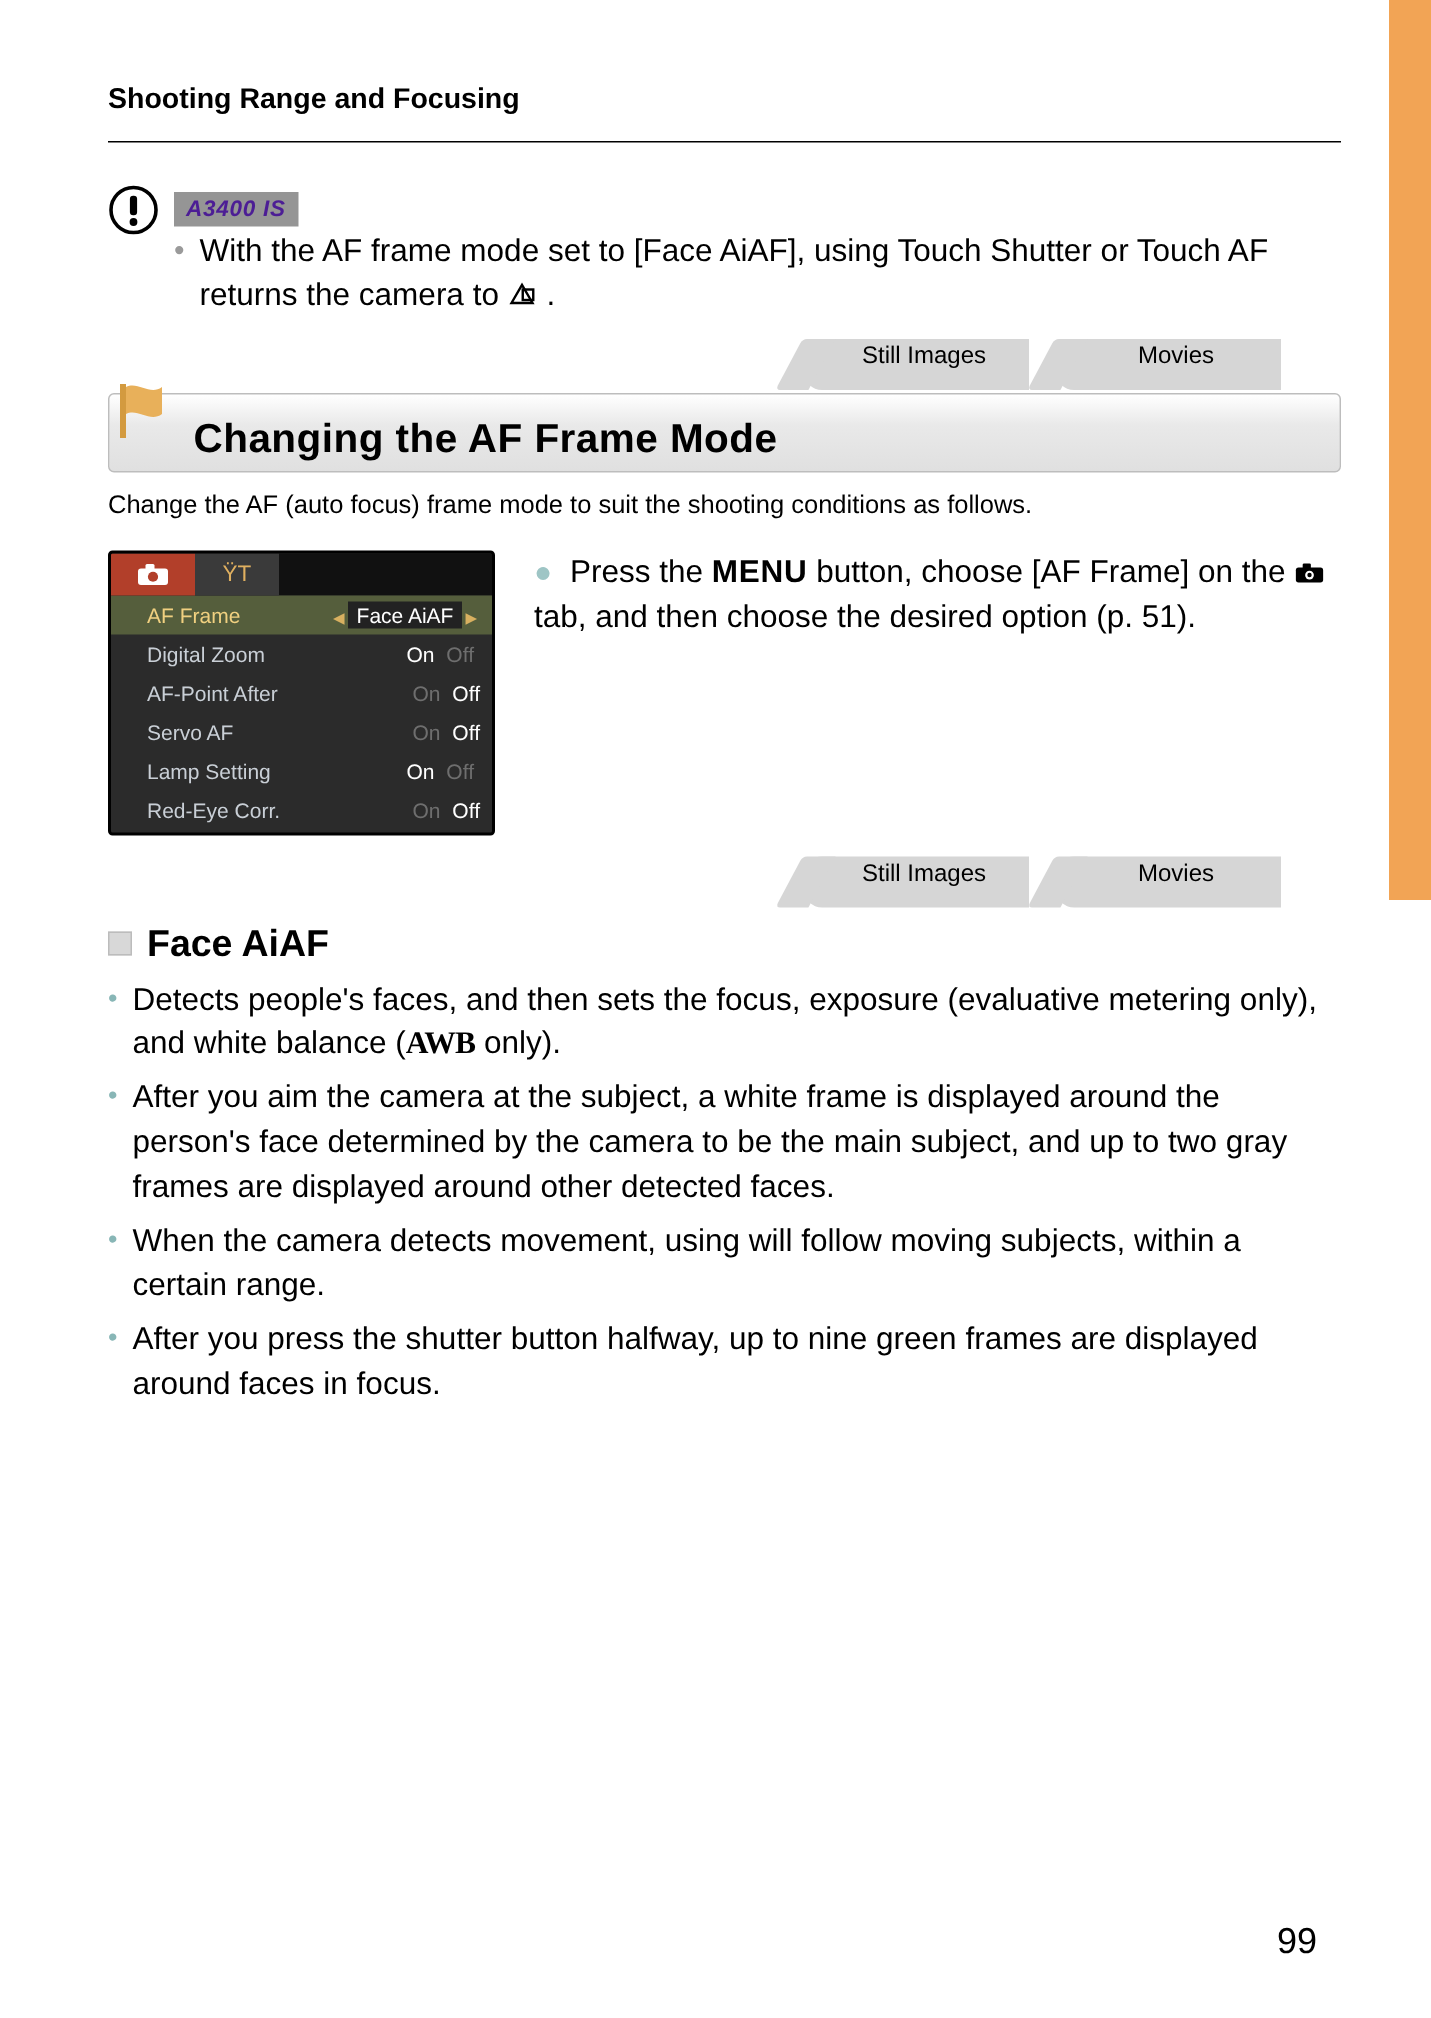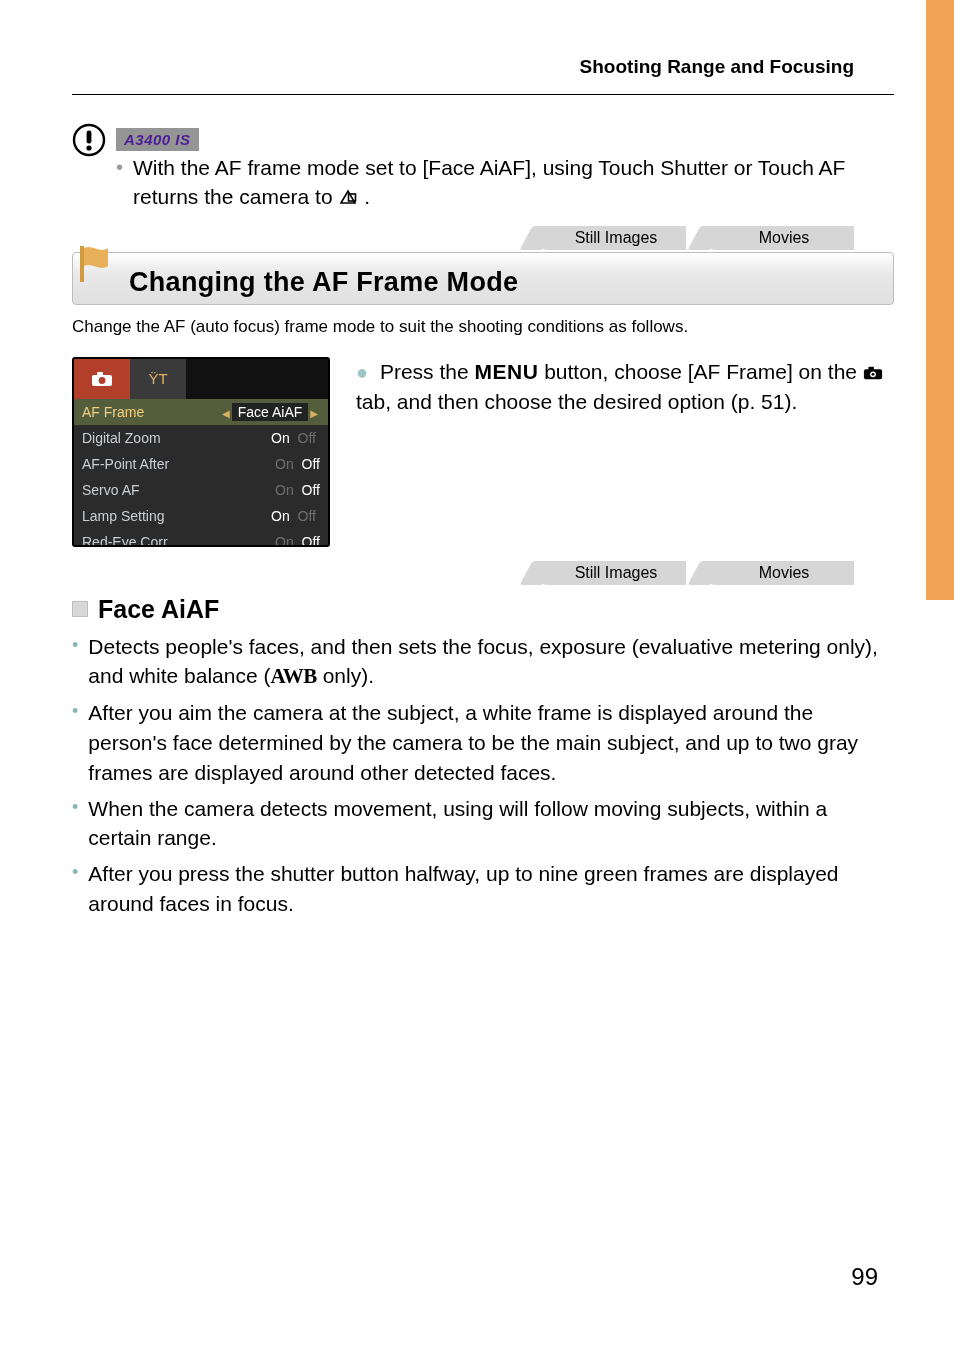--- a/index.html
+++ b/index.html
@@ -1,51 +1,51 @@
 <!DOCTYPE html>
 <html><head>
 <meta charset="utf-8">
 <style>
   * { box-sizing: border-box; margin: 0; padding: 0; }
   html, body { width: 954px; height: 1345px; background: #fff; font-family: Arial, Helvetica, sans-serif; color: #000; }
   .page { position: relative; width: 954px; height: 1345px; padding: 56px 60px 40px 72px; }
   .orange-bar { position: absolute; top: 0; right: 0; width: 28px; height: 600px; background: #f2a455; }
 
-  .top-section { font-weight: bold; font-size: 19px; text-align: right; padding-right: 40px; margin-bottom: 16px; }
+  .top-section { font-weight: bold; font-size: 19px; text-align: left; padding-right: 40px; margin-bottom: 16px; }
   .top-rule { border: none; border-top: 1px solid #000; margin: 0 0 20px 0; }
 
   .notice { display: flex; align-items: flex-start; gap: 10px; margin: 28px 0 14px 0; }
   .notice-icon { width: 34px; height: 34px; flex: 0 0 34px; }
   .notice-body { font-size: 21px; line-height: 1.4; }
   .model-badge { display: inline-block; background: #959595; color: #4c1d95; font-style: italic; font-weight: bold; font-size: 15px; padding: 1px 8px; margin-bottom: 2px; letter-spacing: .5px; }
   .bullet-row { display: flex; gap: 10px; }
   .bullet-dot { color: #9a9a9a; font-size: 20px; line-height: 1.4; }
   .inline-icon { display: inline-block; vertical-align: -2px; }
 
   .tags-row { display: flex; justify-content: flex-end; gap: 18px; margin: 8px 0 0 0; padding-right: 40px; }
-  .tag { background: #d6d6d6; font-size: 16px; padding: 3px 18px 3px 28px; border-radius: 12px 0 0 12px; position: relative; min-width: 150px; text-align: center; }
+  .tag { background: #d6d6d6; font-size: 16px; padding: 3px 18px 13px 28px; border-radius: 12px 0 0 12px; position: relative; min-width: 150px; text-align: center; }
   .tag::before { content: ""; position: absolute; left: -10px; top: 0; bottom: 0; width: 22px; background: #d6d6d6; transform: skewX(-28deg); border-radius: 3px 0 0 3px; }
 
   .section-bar { position: relative; margin: 2px 0 10px 0; }
   .section-bar .bar { background: linear-gradient(#fff, #e9e9e9 40%, #e0e0e0); border: 1px solid #bdbdbd; border-radius: 4px; padding: 14px 10px 6px 56px; }
   .section-bar .title { font-family: Arial Black, Arial, sans-serif; font-weight: 900; font-size: 27px; letter-spacing: .3px; }
   .section-bar .flag { position: absolute; left: 6px; top: -8px; width: 34px; height: 44px; }
 
   .intro-para { font-size: 17px; line-height: 1.4; margin: 8px 0 18px 0; }
 
   .step-row { display: flex; gap: 26px; align-items: flex-start; margin-bottom: 10px; }
   .lcd { width: 258px; height: 190px; background: #2b2b2b; border: 2px solid #000; border-radius: 3px; color: #fff; font-size: 14px; overflow: hidden; }
-  .lcd-top { display: flex; background: #111; height: 40px; }
+  .lcd-top { display: flex; background: #111; height: 28px; }
   .lcd-tab { width: 56px; display: flex; align-items: center; justify-content: center; background: #b23f2a; }
   .lcd-tab svg { display:block; }
   .lcd-tab2 { width: 56px; display: flex; align-items: center; justify-content: center; background: #3a3a3a; color: #e0b060; font-size: 15px; }
   .lcd-rows { padding: 0; }
   .lrow { display: flex; align-items: center; height: 26px; padding: 0 8px; }
   .lrow.sel { background: #555e3c; }
-  .lrow .lab { flex: 1; color: #c9cfd6; }
+  .lrow .lab { flex: 1; color: #c9cfd6; margin-left: 16px; }
   .lrow.sel .lab { color: #f0d080; }
   .lrow .val { color: #dcdcdc; min-width: 90px; text-align: right; }
   .lrow .val .on { color: #fff; }
   .lrow .val .off { color: #fff; }
   .lrow .val .dim { color: #6e6e6e; margin: 0 4px; }
   .lrow.sel .sel-val { background: #222; padding: 1px 6px; color: #fff; }
   .lrow .tri { color: #d8b060; font-size: 10px; padding: 0 2px; }
 
   .step-text { font-size: 21px; line-height: 1.44; flex: 1; }
   .step-bullet { color: #9ec5c5; font-size: 20px; margin-right: 6px; }
@@ -53,21 +53,21 @@
 
   .sub-h { display: flex; align-items: center; gap: 10px; margin: 10px 0 8px 0; }
   .sub-h .sq { width: 16px; height: 16px; background: #d8d8d8; border: 1px solid #bcbcbc; }
   .sub-h h2 { font-size: 25px; font-weight: bold; }
 
   .list { list-style: none; font-size: 21px; line-height: 1.42; }
   .list li { display: flex; gap: 10px; margin-bottom: 6px; }
   .list .lb { color: #88b6b6; font-size: 18px; line-height: 1.5; }
   .awb { font-weight: 800; font-family: Liberation Serif, serif; letter-spacing: -.5px; margin-top: 43px; }
 
-  .pagenum { position: absolute; right: 76px; bottom: 54px; font-size: 24px; }
+  .pagenum { position: absolute; right: 76px; bottom: 36px; font-size: 24px; }
 </style>
 </head>
 <body>
 
 <div class="page">
   <div class="orange-bar"></div>
 
   <div class="top-section">Shooting Range and Focusing</div>
   <hr class="top-rule">
 

